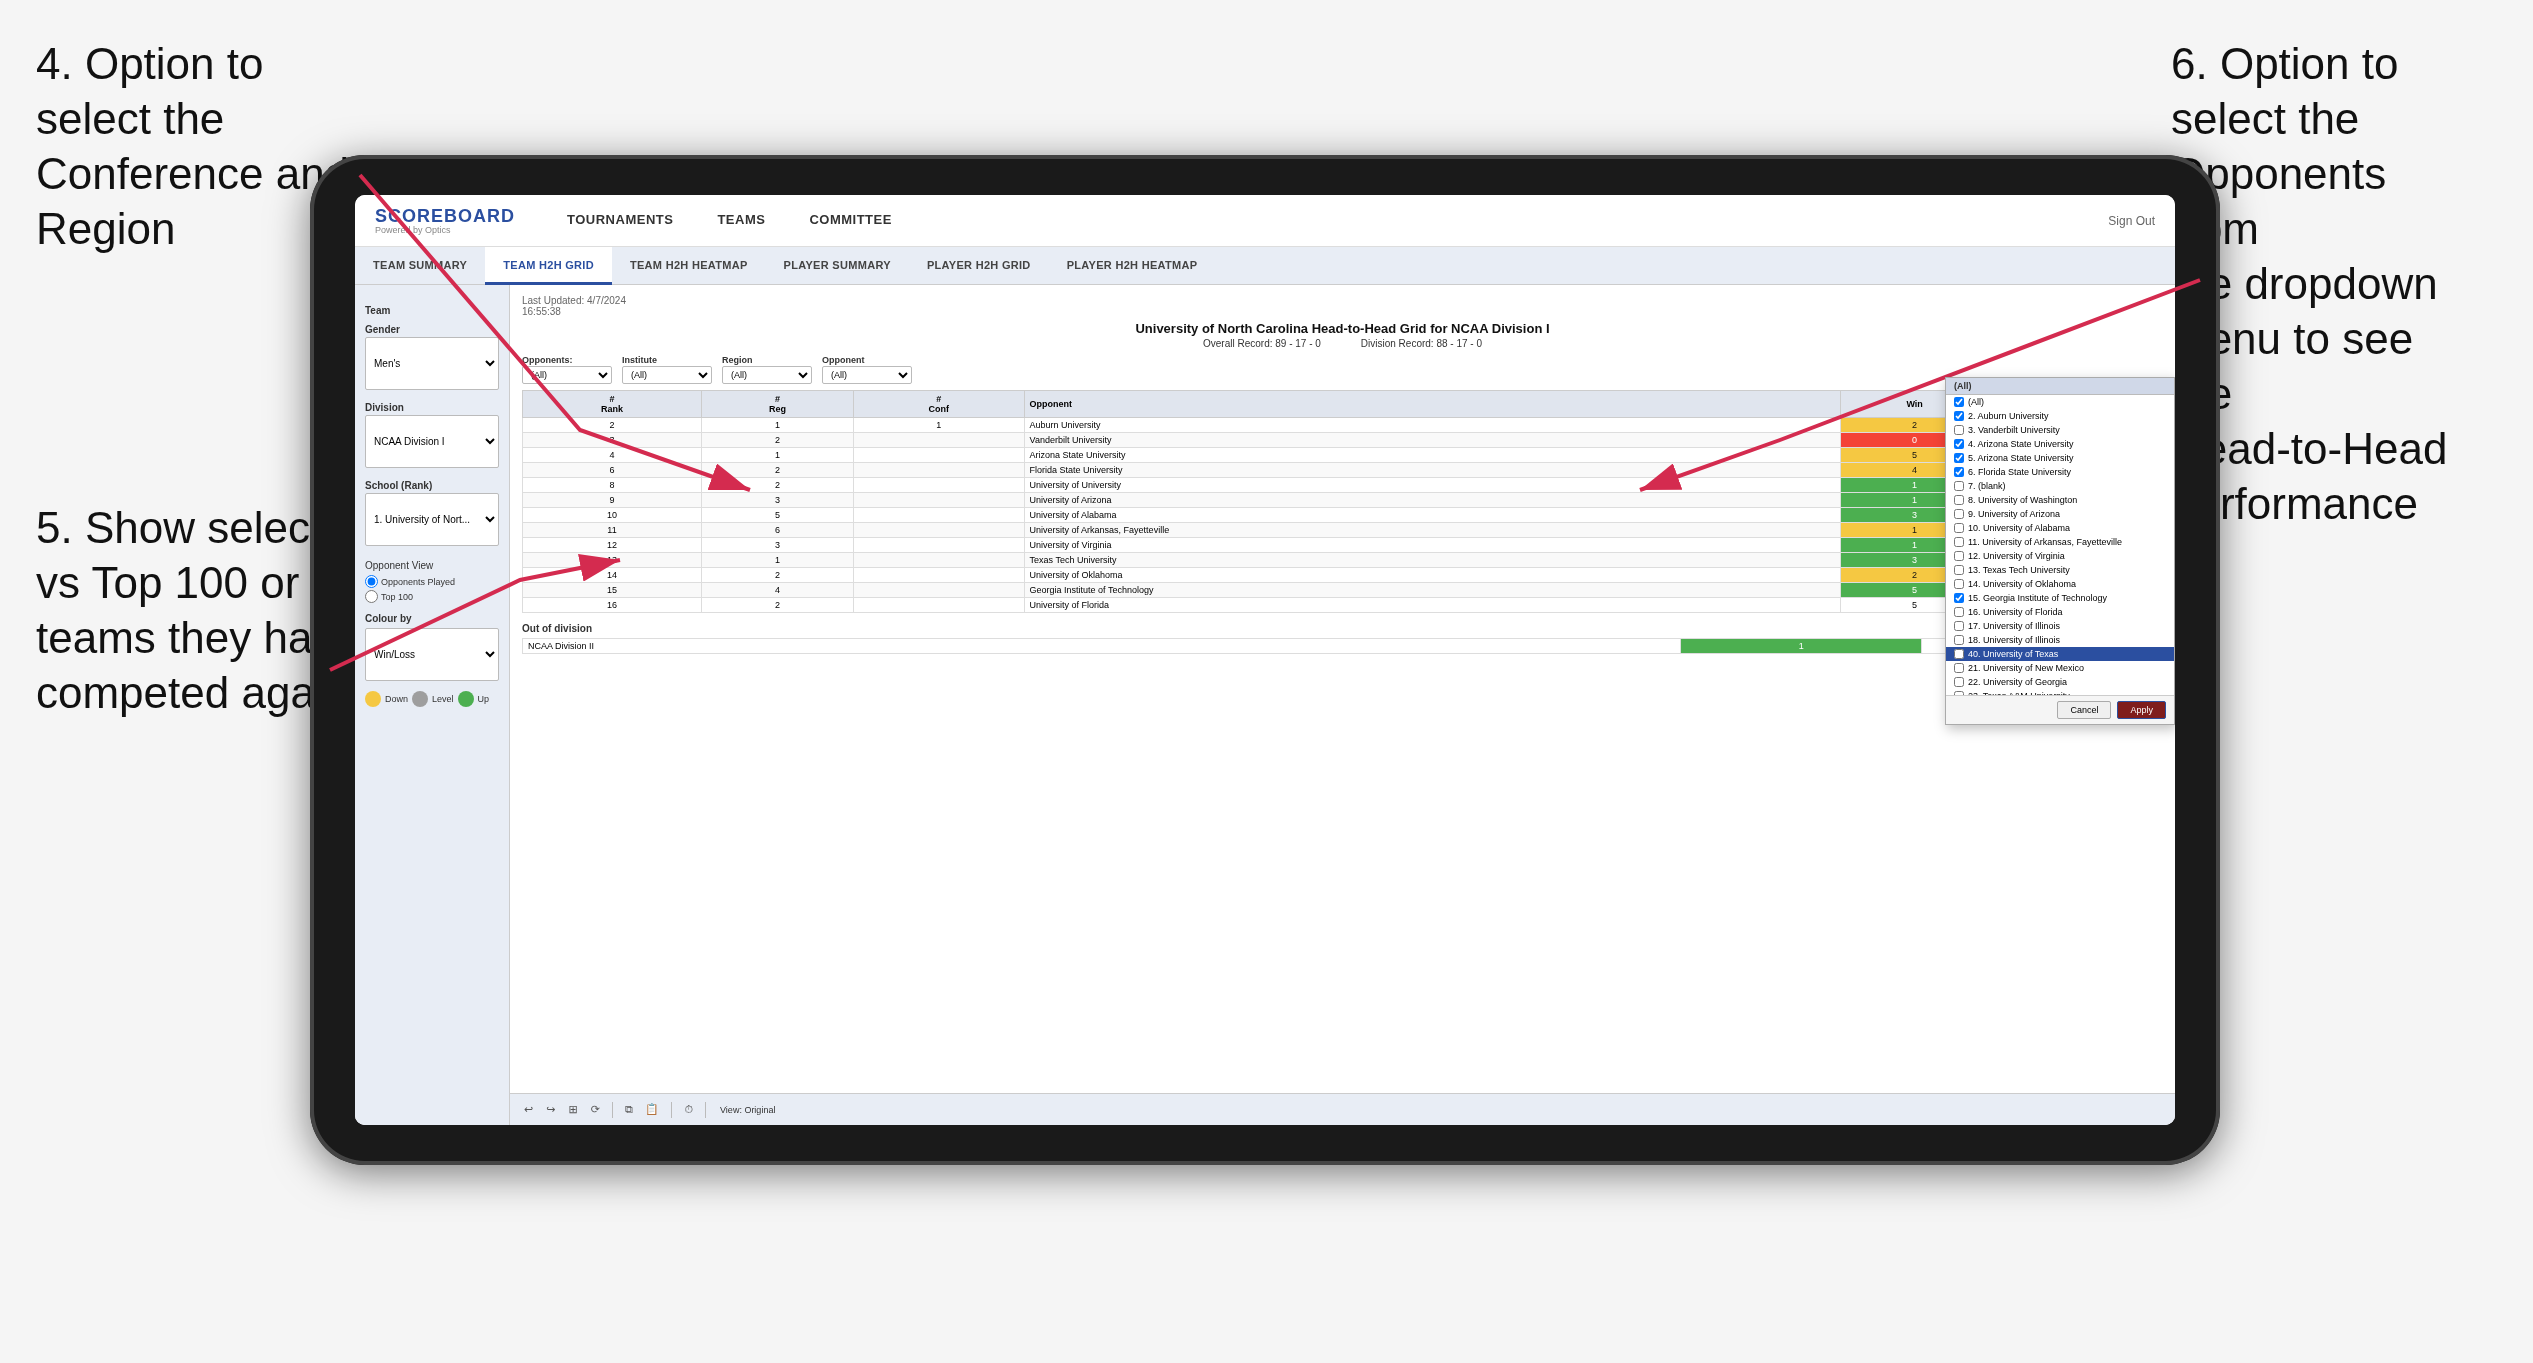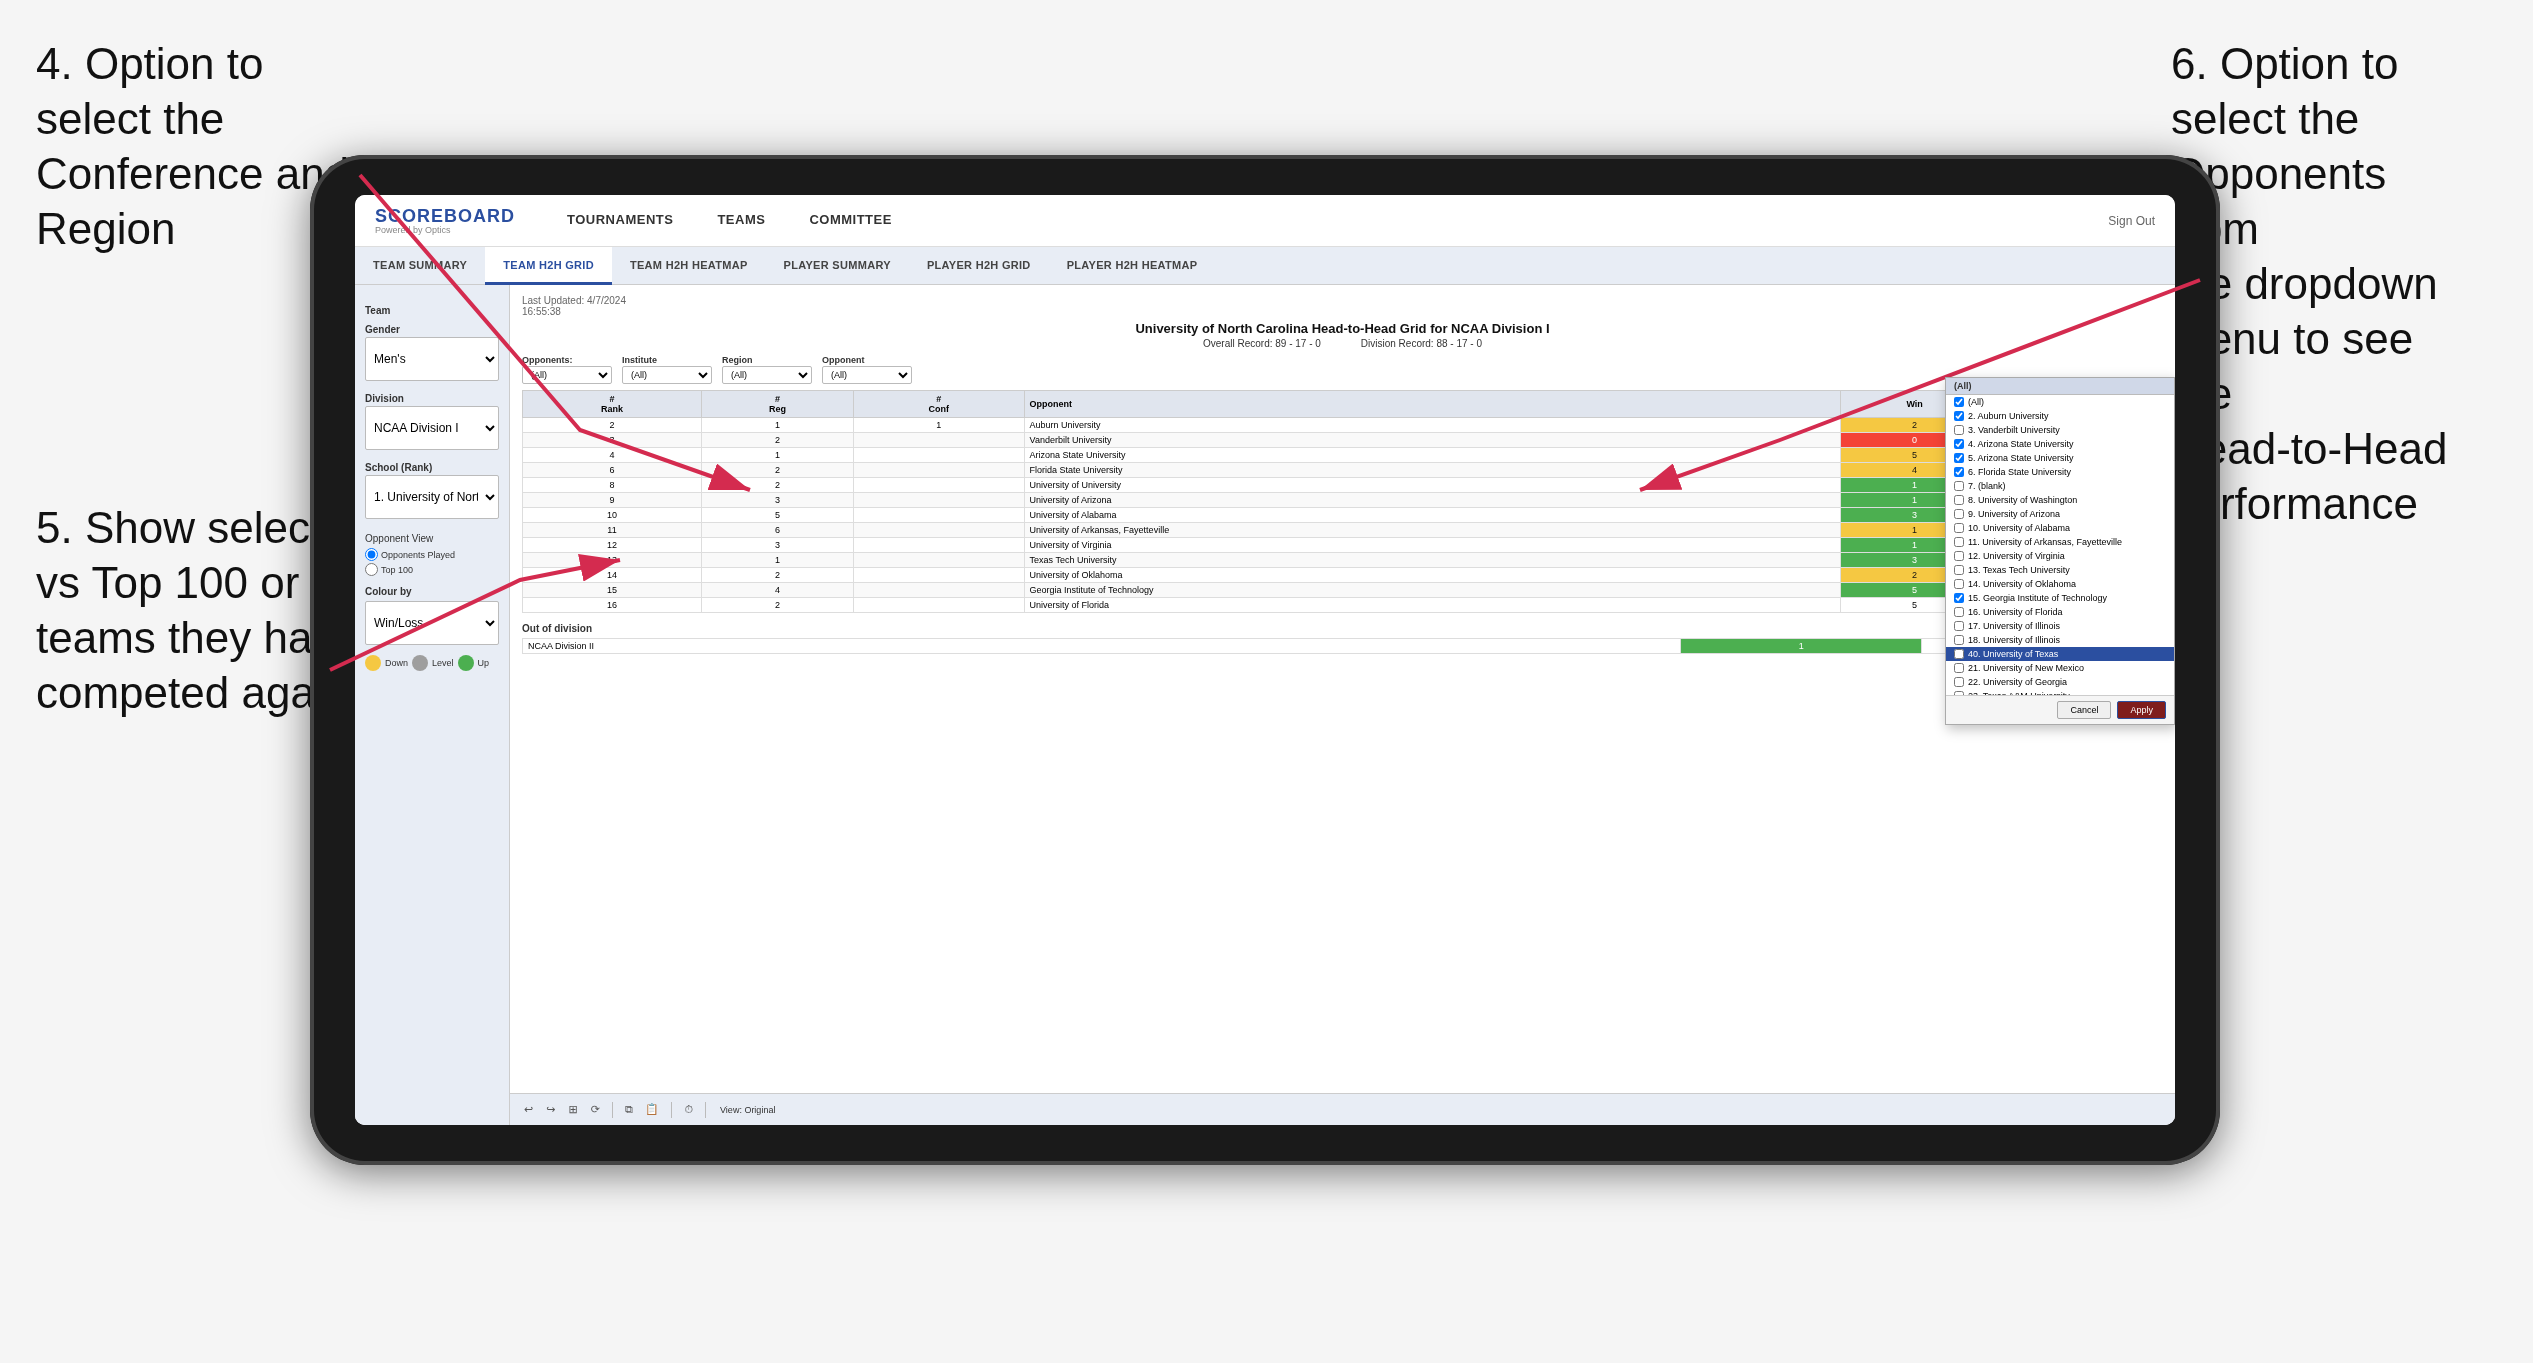--- a/index.html
+++ b/index.html
@@ -153,22 +153,22 @@
     .sidebar-label {
       font-size: 10px;
       font-weight: 700;
       color: #333;
       margin-bottom: 2px;
       margin-top: 8px;
     }
 
     .sidebar-select {
       width: 100%;
-      font-size: 12px;
-      padding: 13px 4px;
+      font-size: 10px;
+      padding: 19px 4px;
       border: 1px solid #bbb;
       background: #fff;
       margin-bottom: 4px;
       border-radius: 2px;
     }
 
     .opponent-view-label {
       font-size: 10px;
       font-weight: 400;
       color: #333;

